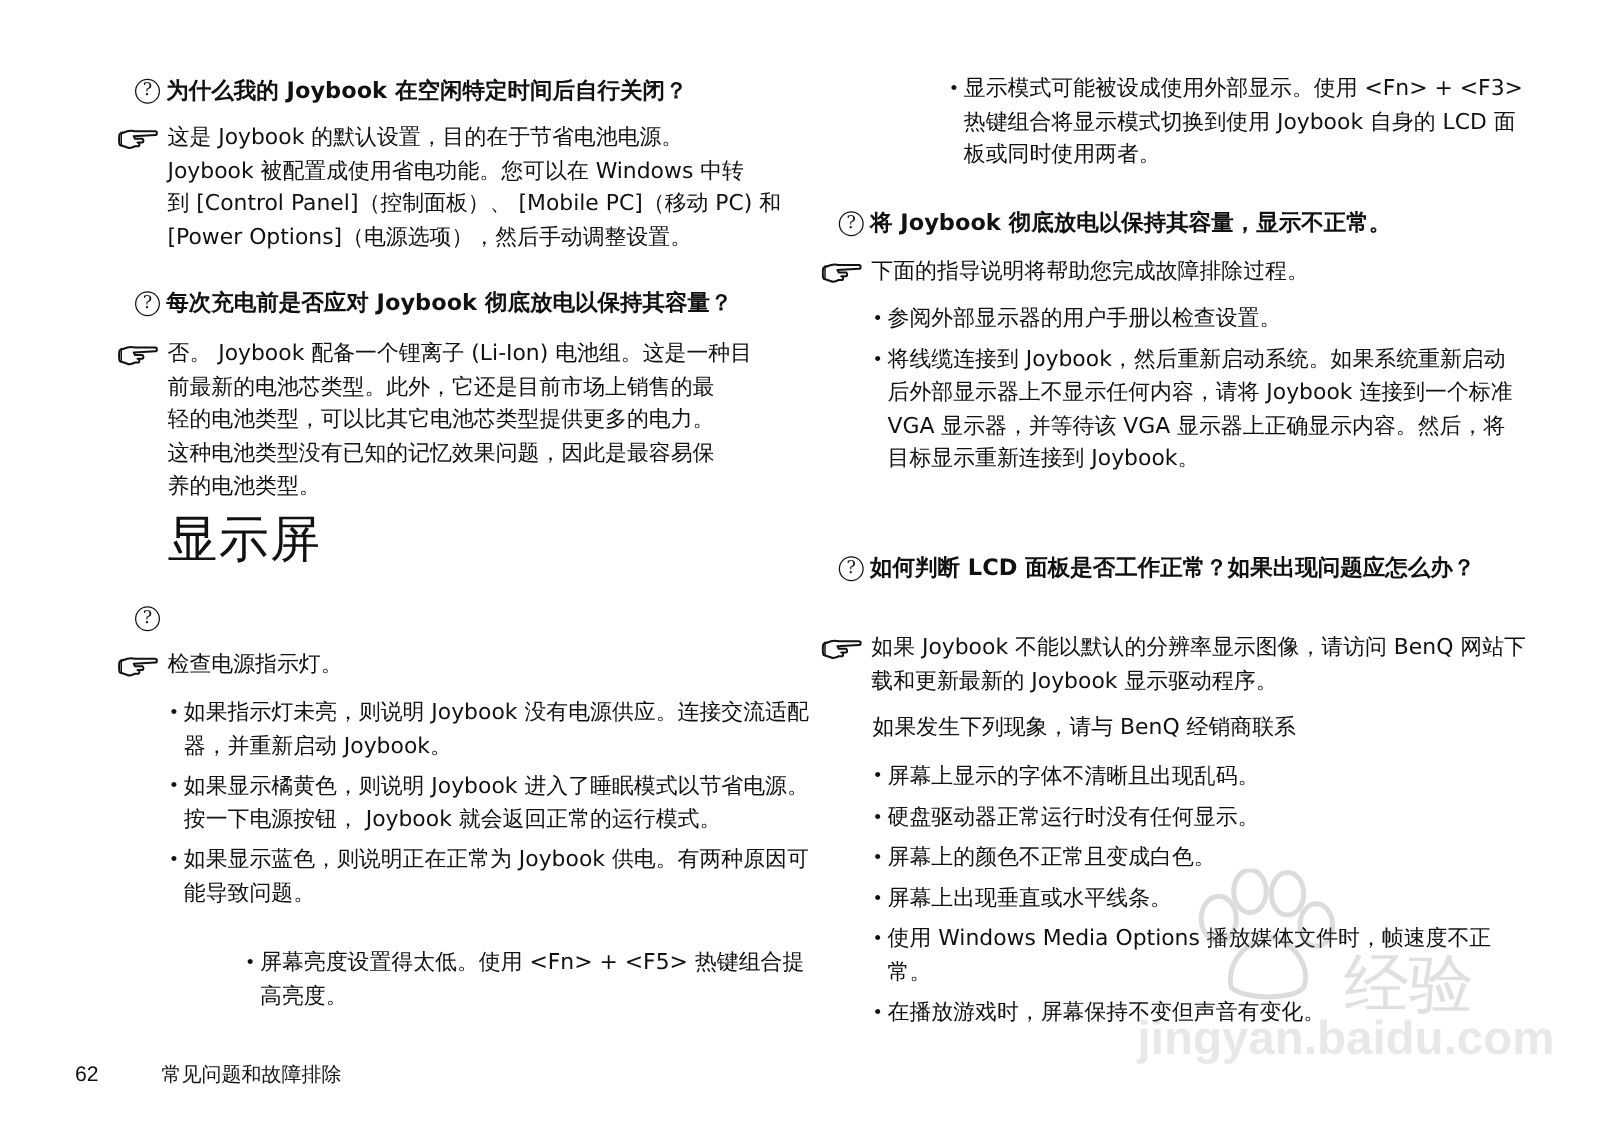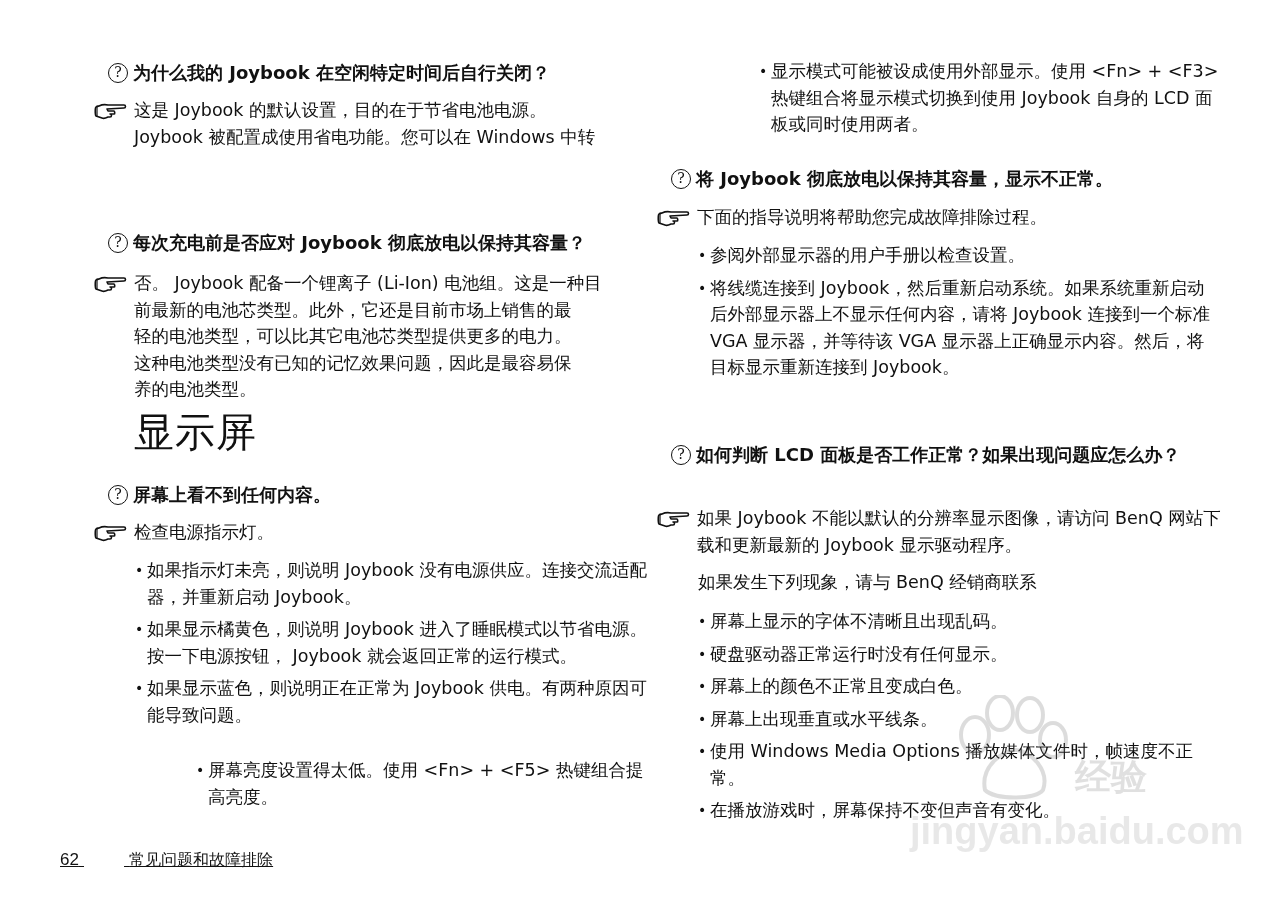--- a/index.html
+++ b/index.html
@@ -125,22 +125,22 @@
       font-size: 52px;
       font-weight: bold;
       color: #777;
       letter-spacing: 2px;
       font-family: "Liberation Sans", sans-serif;
     }
     .watermark .wm-cn {
       position: absolute;
       left: 170px;
       top: 48px;
-      font-size: 36px;
-      font-weight: bold;
+      font-size: 52px;
+      font-weight: normal;
       color: #777;
     }
     .watermark .wm-url {
       position: absolute;
       left: 5px;
       top: 105px;
       font-size: 38px;
       font-weight: bold;
       color: #999;
       font-family: "Liberation Sans", sans-serif;
@@ -172,20 +172,22 @@
       <span class="q-icon">?</span>
       <span class="q-text">为什么我的 Joybook 在空闲特定时间后自行关闭？</span>
     </div>
     <div class="abs answer" style="left:94px; top:97px; width:560px;">
       <svg class="hand-icon">
           <use href="#hand"></use>
         </svg>
       <div class="body-text">
         <div>这是 Joybook 的默认设置，目的在于节省电池电源。</div>
         <div>Joybook 被配置成使用省电功能。您可以在 Windows 中转</div>
+        <div>到 [Control Panel]（控制面板）、 [Mobile PC]（移动 PC) 和</div>
+        <div>[Power Options]（电源选项），然后手动调整设置。</div>
       </div>
     </div>
 
     <div class="abs question" style="left:108px; top:230px;">
       <span class="q-icon">?</span>
       <span class="q-text">每次充电前是否应对 Joybook 彻底放电以保持其容量？</span>
     </div>
     <div class="abs answer" style="left:94px; top:270px; width:560px;">
       <svg class="hand-icon">
           <use href="#hand"></use>
@@ -196,39 +198,38 @@
         <div>轻的电池类型，可以比其它电池芯类型提供更多的电力。</div>
         <div>这种电池类型没有已知的记忆效果问题，因此是最容易保</div>
         <div>养的电池类型。</div>
       </div>
     </div>
 
     <div class="abs section-title" style="left:134px; top:408px;">显示屏</div>
 
     <div class="abs question" style="left:108px; top:482px;">
       <span class="q-icon">?</span>
-      <span class="q-text">屏幕上看不到任何内容。</span>
     </div>
     <div class="abs answer" style="left:94px; top:519px; width:560px;">
       <svg class="hand-icon">
           <use href="#hand"></use>
         </svg>
       <div class="body-text">检查电源指示灯。</div>
     </div>
 
     <ul class="abs bullet-list" style="left:135px; top:557px; width:520px;">
       <li>如果指示灯未亮，则说明 Joybook 没有电源供应。连接交流适配器，并重新启动 Joybook。</li>
       <li>如果显示橘黄色，则说明 Joybook 进入了睡眠模式以节省电源。按一下电源按钮， Joybook 就会返回正常的运行模式。</li>
       <li>如果显示蓝色，则说明正在正常为 Joybook 供电。有两种原因可能导致问题。</li>
     </ul>
     <ul class="abs bullet-list" style="left:196px; top:757px; width:460px;">
       <li>屏幕亮度设置得太低。使用 &lt;Fn&gt; + &lt;F5&gt; 热键组合提高亮度。</li>
     </ul>
 
-    <div class="abs footer" style="left:60px; top:850px;text-decoration:underline;">
+    <div class="abs footer" style="left:60px; top:850px;">
       <span class="page-number">62</span>
       <span style="display:inline-block; width:40px;"></span>
       <span>常见问题和故障排除</span>
     </div>
   </div>
 
   <div class="col col-right">
 
     <ul class="abs bullet-list" style="left:104px; top:58px; width:460px;">
       <li>显示模式可能被设成使用外部显示。使用 &lt;Fn&gt; + &lt;F3&gt; 热键组合将显示模式切换到使用 Joybook 自身的 LCD 面板或同时使用两者。</li>

